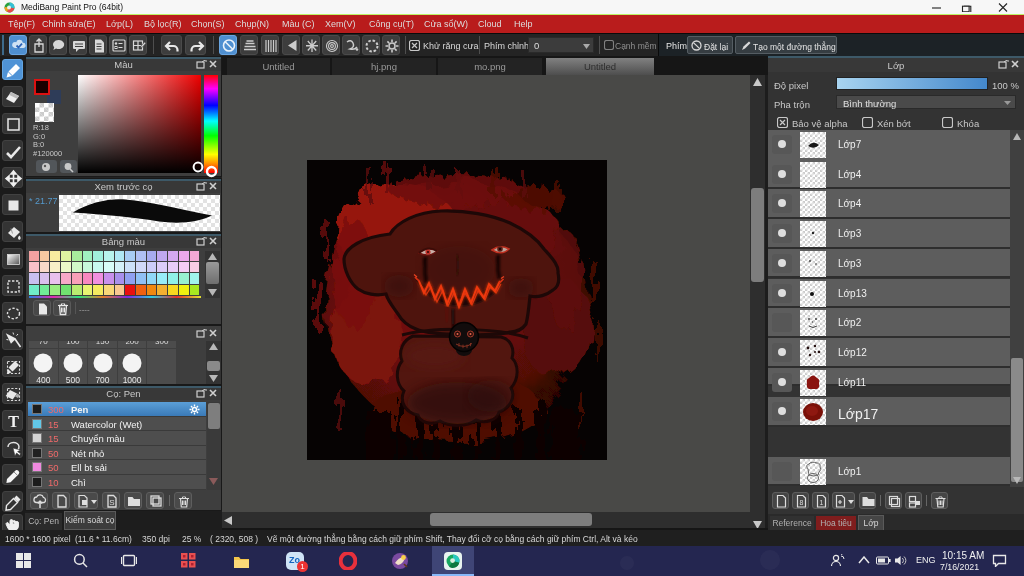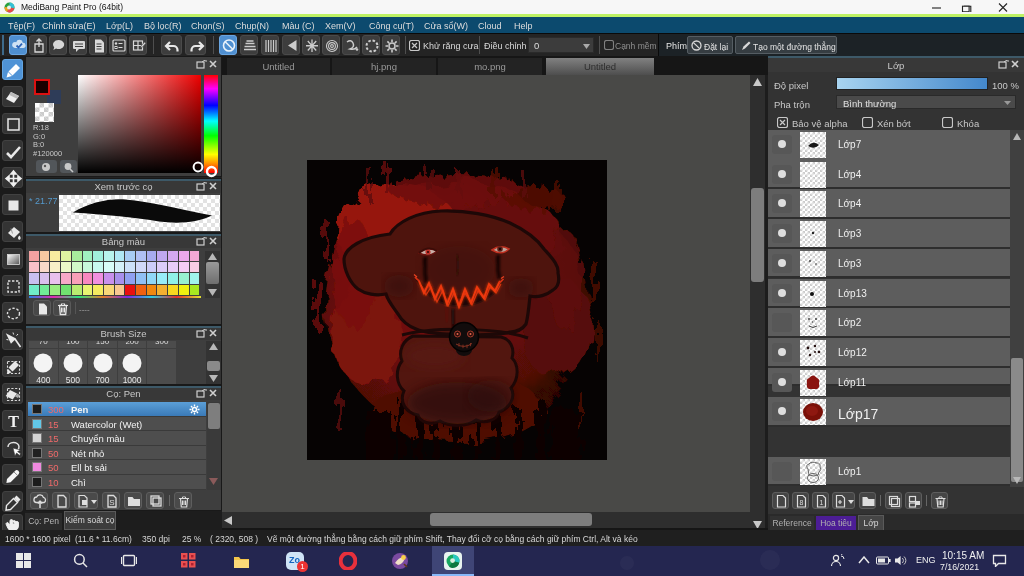--- a/index.html
+++ b/index.html
@@ -6,21 +6,21 @@
 html,body { width:1024px; height:576px; overflow:hidden; background:#000; }
 body { font-family:"Liberation Sans", sans-serif; position:relative; }
 .abs { position:absolute; }
 
 
 #titlebar { left:0; top:0; width:1024px; height:14px; background:#f7f7f7; }
 #titlebar .title { left:21px; top:1.5px; font-size:8.5px; color:#111; }
 .wbtn { top:3px; width:14px; height:9px; color:#222; }
 
 
-#menubar { left:0; top:14px; width:1024px; height:19px; background:#0c4a6e; border-top:3px solid #bef264;padding-left:30px; }
+#menubar { left:0; top:14px; width:1024px; height:19px; background:#b91c1c; border-top:1px solid #bef264;padding-left:30px; }
 .menuitem { position:absolute; top:4px; font-size:9px; color:#dcdcdc; }
 
 
 #toolbar { left:0; top:33px; width:1024px; height:23px; background:#242424; border-top:1px solid #0a0a0a; }
 .tbtn { position:absolute; top:1px; width:18px; height:20px; background:#3d3d3d; border:1px solid #4a4a4a; border-radius:3px; }
 .tbtn.sel { background:#4f8fd0; border-color:#6aa5e0; }
 .tsep { position:absolute; top:2px; width:1px; height:18px; background:#4e4e4e; }
 
 
 #toolstrip { left:0; top:56px; width:25px; height:474px; background:#1b1b1b; }
@@ -167,21 +167,21 @@
         </g>
       </svg></div>
   <div class="tsep" style="left:405px"></div>
 
   <svg class="abs" style="left:409px;top:6px" width="11" height="11" viewBox="0 0 11 11">
       <rect x="0.5" y="0.5" width="10" height="10" rx="2" fill="none" stroke="#c8c8c8" stroke-width="1.2"></rect>
       <path d="M3,3 l5,5 M8,3 l-5,5" stroke="#c8c8c8" stroke-width="1.2"></path>
     </svg>
   <span class="abs" style="left:423px;top:6.5px;font-size:9px;color:#d8d8d8">Khử răng cưa</span>
   <div class="tsep" style="left:479px"></div>
-  <span class="abs" style="left:484px;top:6.5px;font-size:9px;color:#d8d8d8">Điều chỉnh</span>
+  <span class="abs" style="left:484px;top:6.5px;font-size:9px;color:#d8d8d8">Phím chỉnh</span>
   <div class="abs" style="left:528px;top:3px;width:66px;height:16px;background:#3c3c3c;border:1px solid #2a2a2a">
      <span class="abs" style="left:5px;top:2px;font-size:9.5px;color:#ddd">0</span>
      <svg class="abs" style="right:3px;top:6px" width="7" height="5" viewBox="0 0 7 5">
         <path d="M0,0 h7 l-3.5,5 z" fill="#aaa"></path>
       </svg>
   </div>
   <div class="tsep" style="left:599px"></div>
   <svg class="abs" style="left:604px;top:6px" width="10" height="10" viewBox="0 0 10 10">
       <rect x="0.5" y="0.5" width="9" height="9" rx="2" fill="none" stroke="#808080" stroke-width="1.1"></rect>
     </svg>
@@ -277,20 +277,21 @@
         <path d="M10.5,6.5 l4,4 l-7,7 l-4.5,0.6 l0.5-4.6 z" fill="none" stroke="#e8e8e8" stroke-width="1.4"></path>
       </svg></div>
   <div class="stool" style="top:458px"><svg viewBox="0 0 21 21" width="21" height="21">
         <path d="M7,10 v-4 a1.4,1.4 0 0,1 2.8,0 v3 m0-2 a1.4,1.4 0 0,1 2.8,0 v2 m0-1.4 a1.4,1.4 0 0,1 2.8,0.4 v3 a5,5 0 0,1 -5,5 h-1 a5,5 0 0,1 -4.6-3 l-1.6-3.6 a1.3,1.3 0 0,1 2.3-1.2 l1.3,2" fill="#f0f0f0" stroke="#f0f0f0" stroke-width="1" stroke-linejoin="round"></path>
       </svg></div>
 </div>
 
 <div id="leftcol" class="abs" style="left:25px; top:56px; width:197px; height:474px; background:#222;"></div>
 
 <div class="panel" style="left:25px;top:56px;width:197px;height:121px">
+  <div class="ptitle">Màu</div>
   <svg class="picons" viewBox="0 0 22 10">
       <rect x="1" y="2" width="7" height="6" fill="none" stroke="#cfcfcf" stroke-width="1.2"></rect>
       <path d="M6,2 l3-2 M8,0 h2 v2" stroke="#cfcfcf" stroke-width="1"></path>
       <path d="M14,1 l6,6 m0-6 l-6,6" stroke="#cfcfcf" stroke-width="1.6"></path>
     </svg>
   <div class="abs" style="left:21px;top:33px;width:14px;height:14px;background:#2e3c58"></div>
   <div class="abs" style="left:8px;top:22px;width:16px;height:16px;background:#1a0000;border:2px solid #dd1111"></div>
   <div class="abs" style="left:9px;top:46px;width:19px;height:19px;background:#fff;background-image:linear-gradient(45deg,#ccc 25%,transparent 25%,transparent 75%,#ccc 75%),linear-gradient(45deg,#ccc 25%,transparent 25%,transparent 75%,#ccc 75%);background-size:9px 9px;background-position:0 0,4.5px 4.5px"></div>
   <div class="abs" style="left:7px;top:67px;font-size:7.5px;color:#c8c8c8;line-height:8.5px">R:18<br>G:0<br>B:0<br>#120000</div>
   <div class="abs" style="left:10px;top:103px;width:21px;height:13px;background:#52565a;border-radius:3px"><svg viewBox="0 0 21 13" width="21" height="13">
@@ -417,21 +418,20 @@
       </svg></div>
   <div class="abs" style="left:27px;top:66px;width:18px;height:16px;background:#484848;border:1px solid #5a5a5a;border-radius:3px"><svg viewBox="0 0 18 16" width="18" height="16">
         <path d="M5.5,4.5 h7 l-0.8,9 h-5.4 z" fill="none" stroke="#e8e8e8" stroke-width="1.3"></path>
         <path d="M4,4.5 h10 M7.5,4.5 v-1.5 h3 v1.5 M7.5,6.5 v5 M9,6.5 v5 M10.5,6.5 v5" stroke="#e8e8e8" stroke-width="1.1"></path>
       </svg></div>
   <div class="abs" style="left:49px;top:68px;width:1px;height:12px;background:#555"></div>
   <span class="abs" style="left:53px;top:71px;font-size:8px;color:#aaa">----</span>
 </div>
 
 <div class="panel" style="left:25px;top:325px;width:197px;height:60px">
-  <div class="ptitle">Brush Size</div>
   <svg class="picons" viewBox="0 0 22 10">
       <rect x="1" y="2" width="7" height="6" fill="none" stroke="#cfcfcf" stroke-width="1.2"></rect>
       <path d="M6,2 l3-2 M8,0 h2 v2" stroke="#cfcfcf" stroke-width="1"></path>
       <path d="M14,1 l6,6 m0-6 l-6,6" stroke="#cfcfcf" stroke-width="1.6"></path>
     </svg>
   <div id="brushsize" class="abs" style="left:2px;top:15px;width:177px;height:49px">
       <div style="position:absolute;left:1px;top:0;width:28.6px;height:7px;background:#4c4c4c;color:#ddd;font-size:8px;text-align:center;line-height:2px;overflow:hidden">70</div>
       <div style="position:absolute;left:1px;top:8px;width:28.6px;height:35px;background:#4c4c4c"></div>
       <div style="position:absolute;left:30.6px;top:0;width:28.6px;height:7px;background:#4c4c4c;color:#ddd;font-size:8px;text-align:center;line-height:2px;overflow:hidden">100</div>
       <div style="position:absolute;left:30.6px;top:8px;width:28.6px;height:35px;background:#4c4c4c"></div>
@@ -890,21 +890,21 @@
           <rect x="9" y="8" width="5" height="4" fill="#ddd"></rect>
         </svg></div>
       <div style="position:absolute;left:154px;top:3px;width:1px;height:11px;background:#666"></div>
       <div style="position:absolute;left:159px;top:0;width:17px;height:17px;background:#454545;border:1px solid #5e5e5e;border-radius:3px"><svg width="17" height="17" viewBox="0 0 17 17">
           <path d="M5,5.5 h7 l-0.8,8.5 h-5.4 z" fill="none" stroke="#ddd" stroke-width="1.2"></path>
           <path d="M3.5,5.5 h10 M7,5.5 V4 h3 v1.5 M7,7.5 v4.5 M8.5,7.5 v4.5 M10,7.5 v4.5" stroke="#ddd" stroke-width="1"></path>
         </svg></div>
     </div>
   <div class="abs" style="left:0;top:458px;width:256px;height:18px;background:#2a2a2a">
     <div class="abs" style="left:2px;top:2px;width:44px;height:16px;background:#313131;color:#b0b0b0;font-size:8.5px;text-align:center;line-height:15px">Reference</div>
-    <div class="abs" style="left:48px;top:2px;width:40px;height:16px;background:#4c1d95;color:#b0b0b0;font-size:8.5px;text-align:center;line-height:15px">Hoa tiêu</div>
+    <div class="abs" style="left:48px;top:2px;width:40px;height:16px;background:#7f1d1d;color:#b0b0b0;font-size:8.5px;text-align:center;line-height:15px">Hoa tiêu</div>
     <div class="abs" style="left:90px;top:1px;width:26px;height:17px;background:#454545;border:1px solid #5a5a5a;color:#d8d8d8;font-size:8.5px;text-align:center;line-height:15px">Lớp</div>
   </div>
 </div>
 
 <div id="statusbar" class="abs">
   <span style="position:absolute;left:5px;top:4px">1600 * 1600 pixel</span>
     <span style="position:absolute;left:75px;top:4px">(11.6 * 11.6cm)</span>
     <span style="position:absolute;left:142px;top:4px">350 dpi</span>
     <span style="position:absolute;left:182px;top:4px">25 %</span>
     <span style="position:absolute;left:210px;top:4px">( 2320, 508 )</span>

